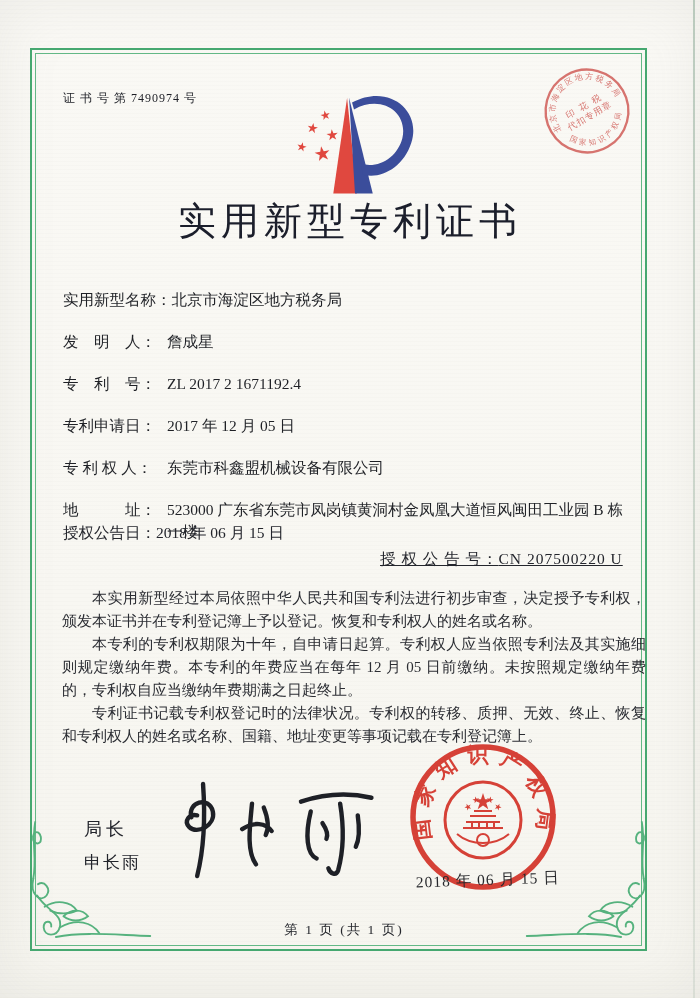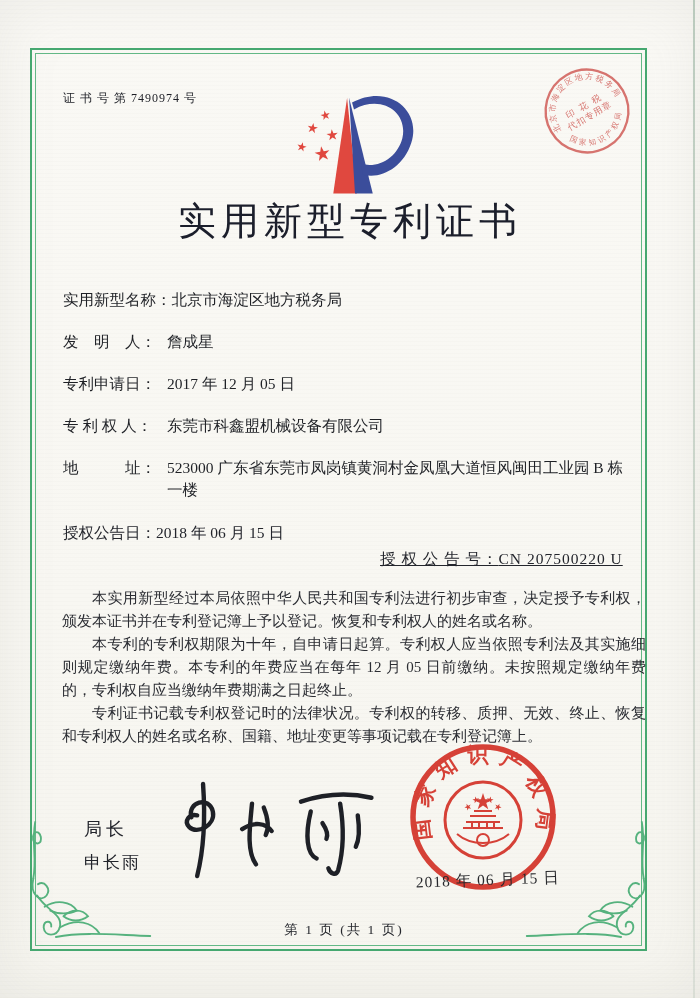--- a/index.html
+++ b/index.html
@@ -86,20 +86,24 @@
   <div class="title">实用新型专利证书</div>
 
   <div class="fields">
     <div class="field-row">
       <span class="field-label">实用新型名称：</span>
       <span class="field-value">北京市海淀区地方税务局</span>
     </div>
     <div class="field-row">
       <span class="field-label">发　明　人：</span>
       <span class="field-value">詹成星</span>
+    </div>
+    <div class="field-row">
+      <span class="field-label">专　利　号：</span>
+      <span class="field-value">ZL 2017 2 1671192.4</span>
     </div>
     <div class="field-row">
       <span class="field-label">专利申请日：</span>
       <span class="field-value">2017 年 12 月 05 日</span>
     </div>
     <div class="field-row">
       <span class="field-label">专 利 权 人：</span>
       <span class="field-value">东莞市科鑫盟机械设备有限公司</span>
     </div>
     <div class="field-row">

